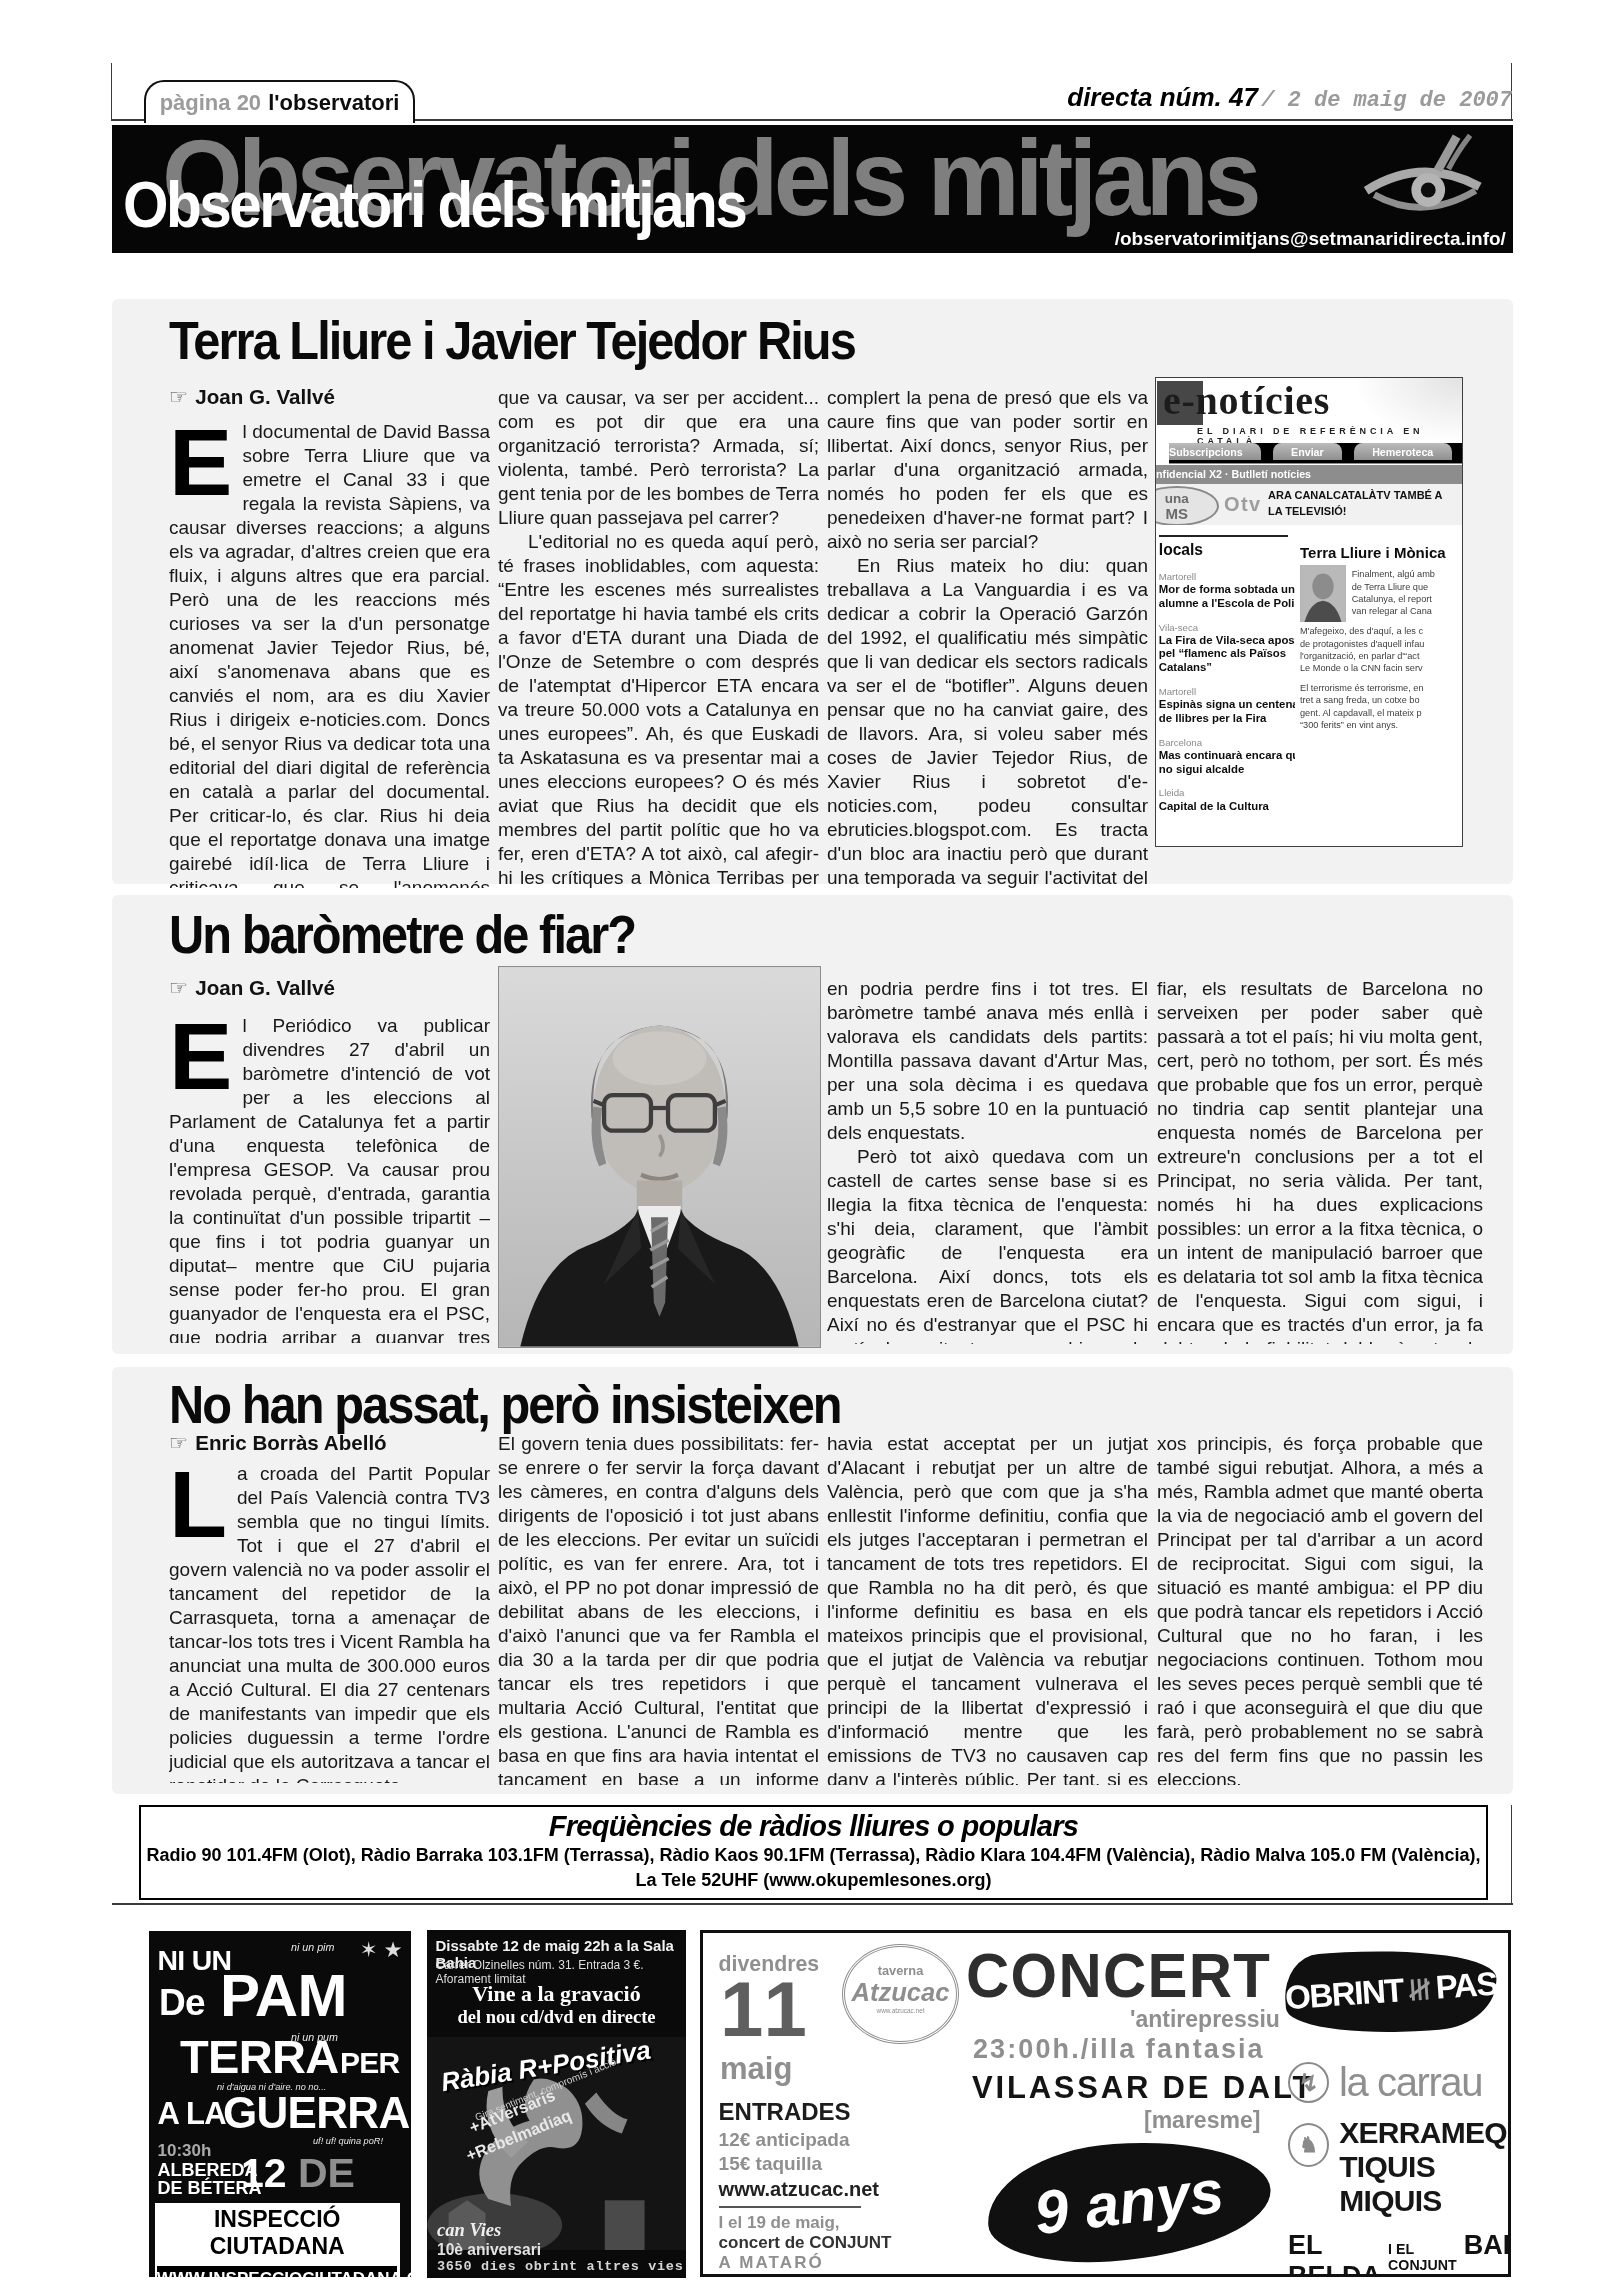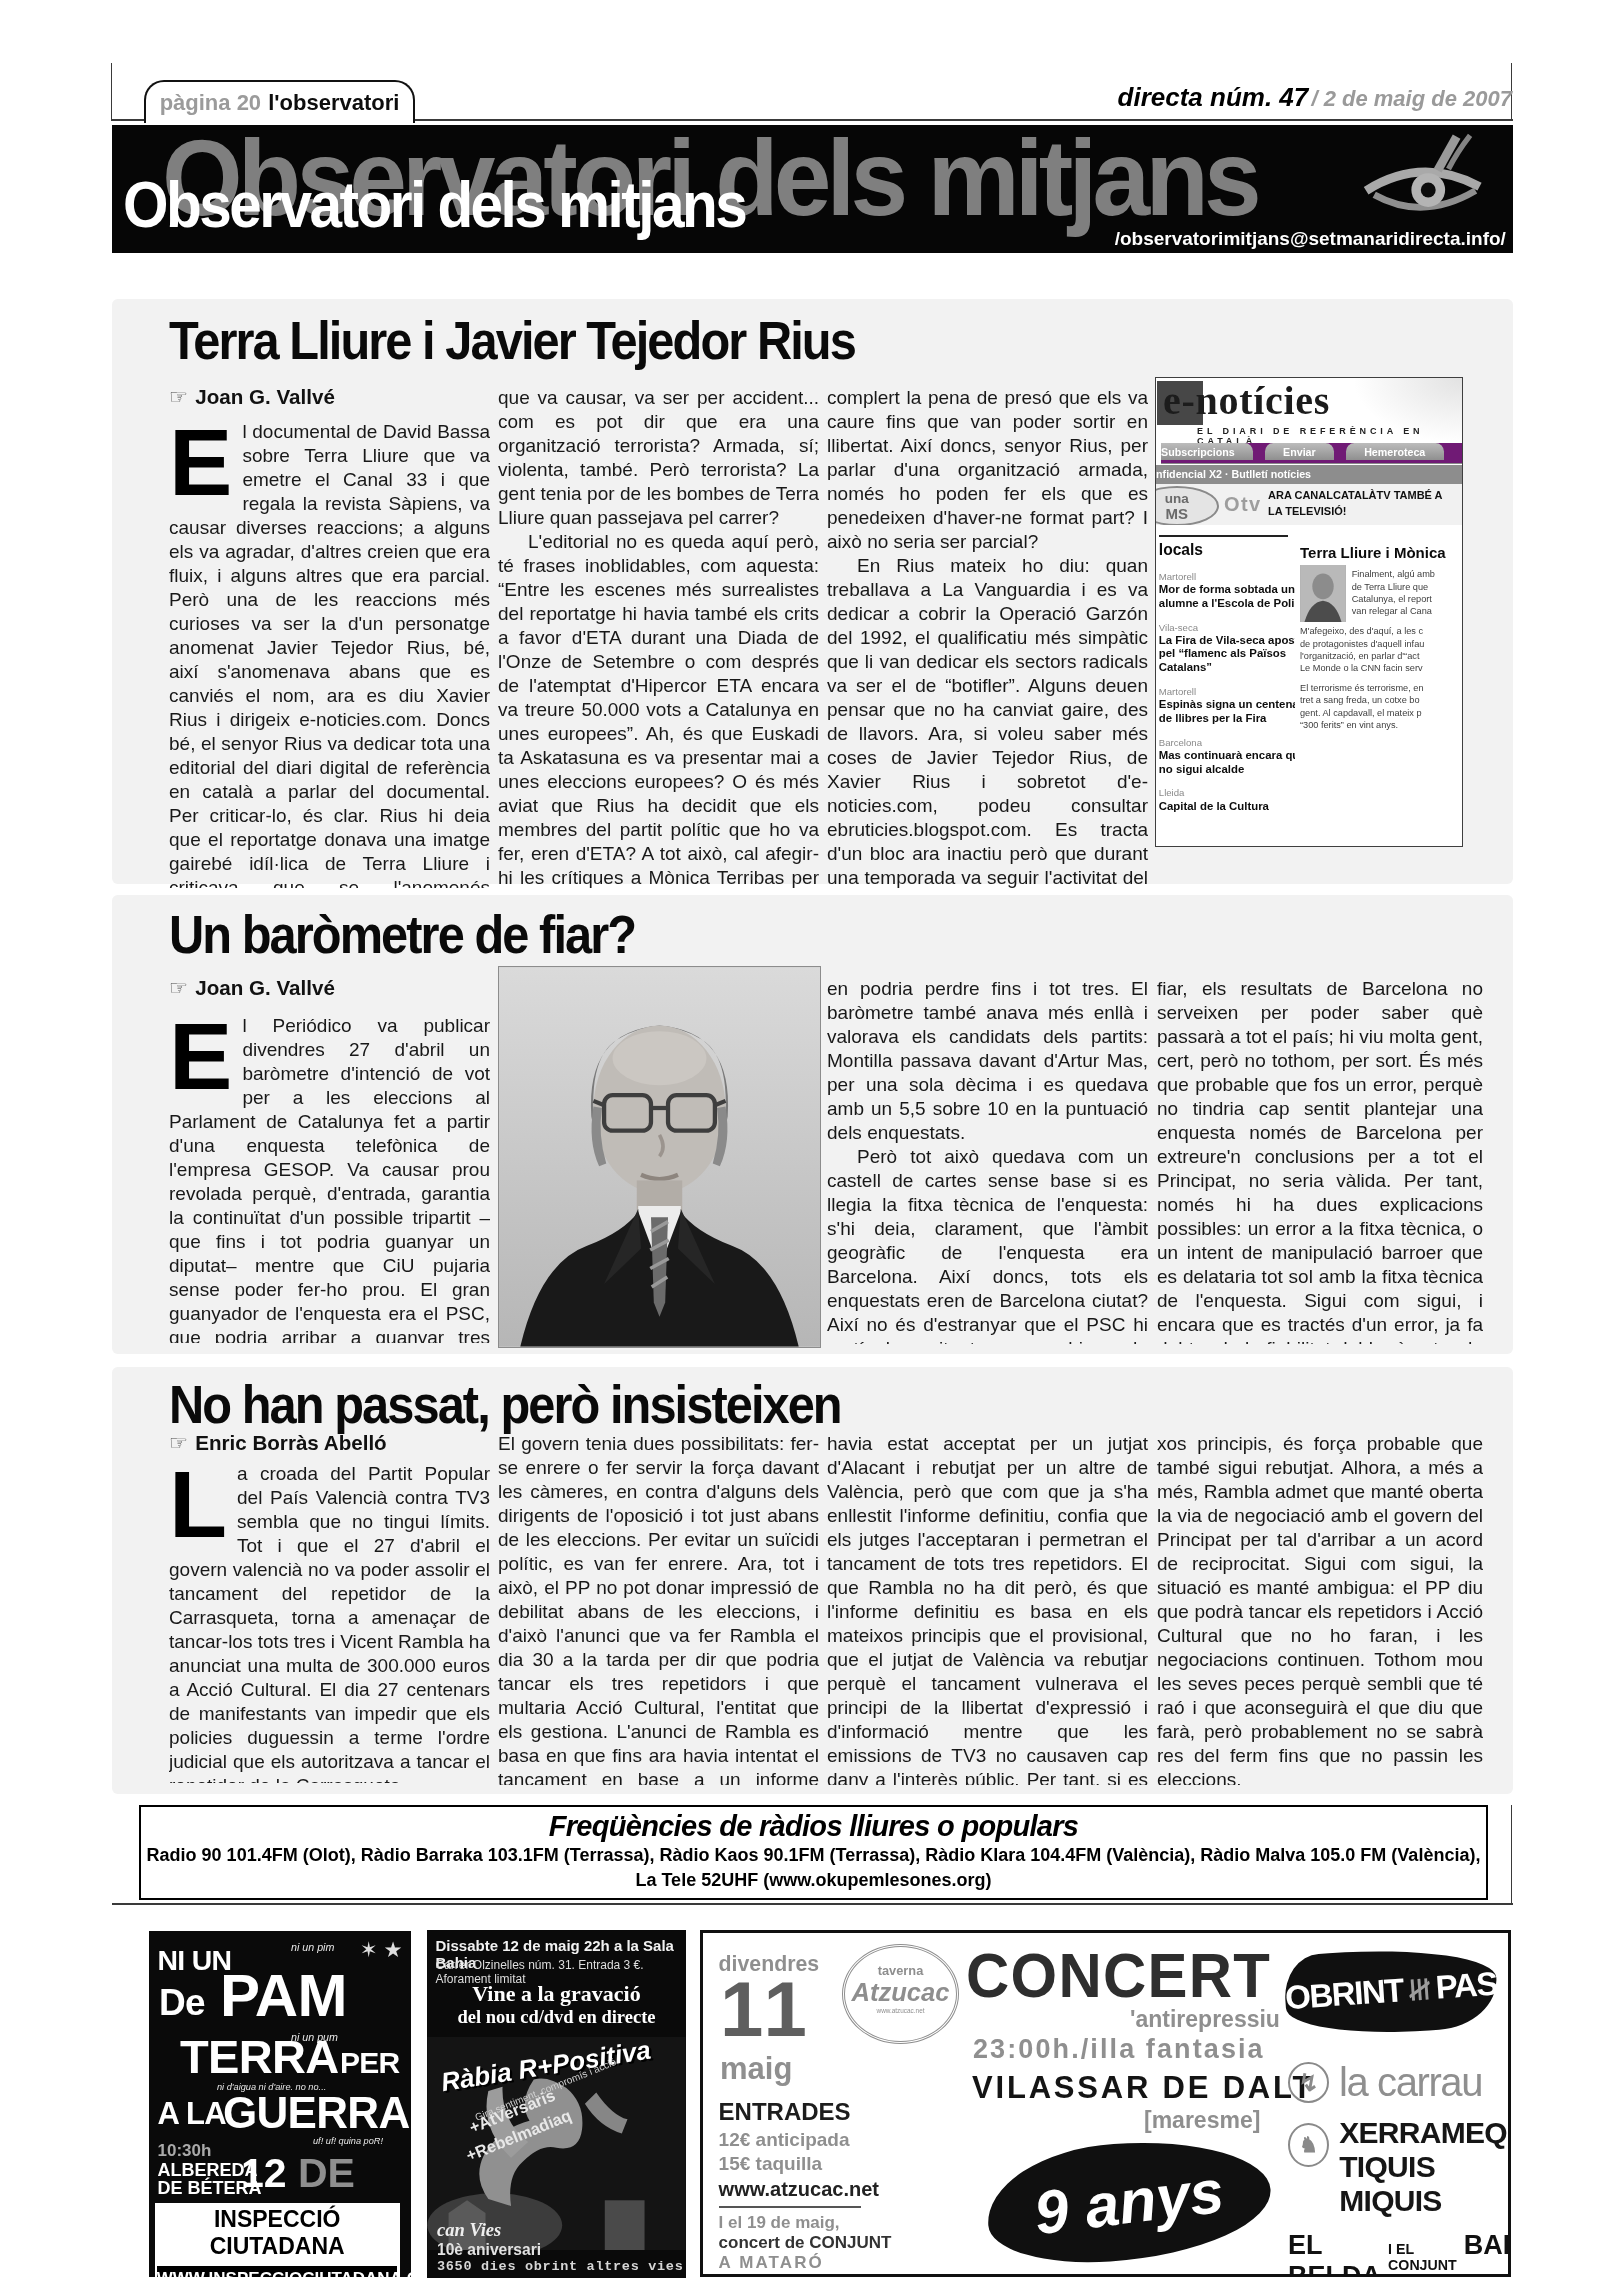--- a/index.html
+++ b/index.html
@@ -9,21 +9,21 @@
 
   
   .crop-line{background:#3a3a3a;}
   .page-tab{left:144px;top:80px;width:267px;height:41px;border:2.1px solid #111;border-bottom:none;
             border-radius:20px 20px 0 0;background:#fff;display:flex;align-items:center;justify-content:center;gap:7.1px;
             font-weight:700;font-size:22px;}
   .page-tab .pg{color:#9b9b9b;}
   .page-tab .sec{color:#0d0d0d;}
   .issue{right:111px;top:82px;font-style:italic;font-weight:700;white-space:nowrap;}
   .issue .name{font-size:26px;color:#000;}
-  .issue .date{font-size:22px;color:#9a9a9a;}
+  .issue .date{font-size:22px;color:#9a9a9a;font-family:Liberation Mono, monospace;}
 
   
   .masthead{left:112px;top:125px;width:1401px;height:128px;background:#060606;overflow:hidden;}
   .mh-echo{position:absolute;left:50px;top:-10px;width:1493px;font-size:108px;font-weight:700;color:#7f7f7f;
            letter-spacing:-5px;white-space:nowrap;transform:scaleX(.96);transform-origin:left top;}
   .mh-title{position:absolute;left:11.4px;bottom:11.4px;font-size:65px;font-weight:700;color:#fff;
             letter-spacing:-2.8px;white-space:nowrap;transform:scaleX(.9);transform-origin:left bottom;}
   .mh-email{position:absolute;right:7.1px;bottom:2.8px;font-size:19px;font-weight:700;color:#fff;}
   .mh-eye{position:absolute;right:24px;top:5.7px;}
 
@@ -39,21 +39,21 @@
   .dropcap{float:left;font-size:95px;line-height:73px;font-weight:700;color:#000;margin:5.7px 10px 0 0;}
 
   
   .shot{background:#fff;border:1.4px solid #3f3f3f;overflow:hidden;}
   .shot .swoosh{position:absolute;right:0;top:0;width:107px;height:64px;
                 background:radial-gradient(ellipse at top right,#e2e2e2,#ffffff 72%);}
   .shot-logo-sq{position:absolute;left:1.4px;top:2.8px;width:46px;height:44px;background:#474747;}
   .shot-logo{position:absolute;left:7.1px;top:-1.4px;font-family:"Liberation Serif",serif;font-weight:700;
              font-size:40px;color:#1c1c1c;letter-spacing:0.7px;}
   .shot-tag{position:absolute;left:41px;top:48px;font-size:9px;font-weight:700;letter-spacing:3.9px;color:#222;}
-  .shot-tabs{position:absolute;left:5px;top:65px;width:100%;height:20px;background:#701a75;overflow:hidden;
+  .shot-tabs{position:absolute;left:13px;top:65px;width:100%;height:20px;background:#000000;overflow:hidden;
              border-bottom:1.4px solid #8a8a8a;}
   .shot-tabs .row{display:flex;margin-left:-18.5px;}
   .shot-tab{background:linear-gradient(#bcbcbc,#8f8f8f);border-radius:8.5px 8.5px 0 0;color:#fff;font-weight:700;
             font-size:10.7px;padding:2.8px 18.5px 2.1px;margin-right:11.4px;white-space:nowrap;}
   .shot-subnav{position:absolute;left:0;top:87px;width:100%;height:19px;background:#8d8d8d;color:#fff;
                font-weight:700;font-size:10.7px;line-height:19px;overflow:hidden;}
   .shot-subnav .in{margin-left:-14.2px;white-space:nowrap;}
   .shot-banner{position:absolute;left:0;top:106px;width:100%;height:41px;background:#f1f1f1;
                border-bottom:2.1px solid #9a9a9a;overflow:hidden;}
   .shot-badge{position:absolute;left:-21.3px;top:2.1px;width:80px;height:36px;border:2.8px double #8a8a8a;

